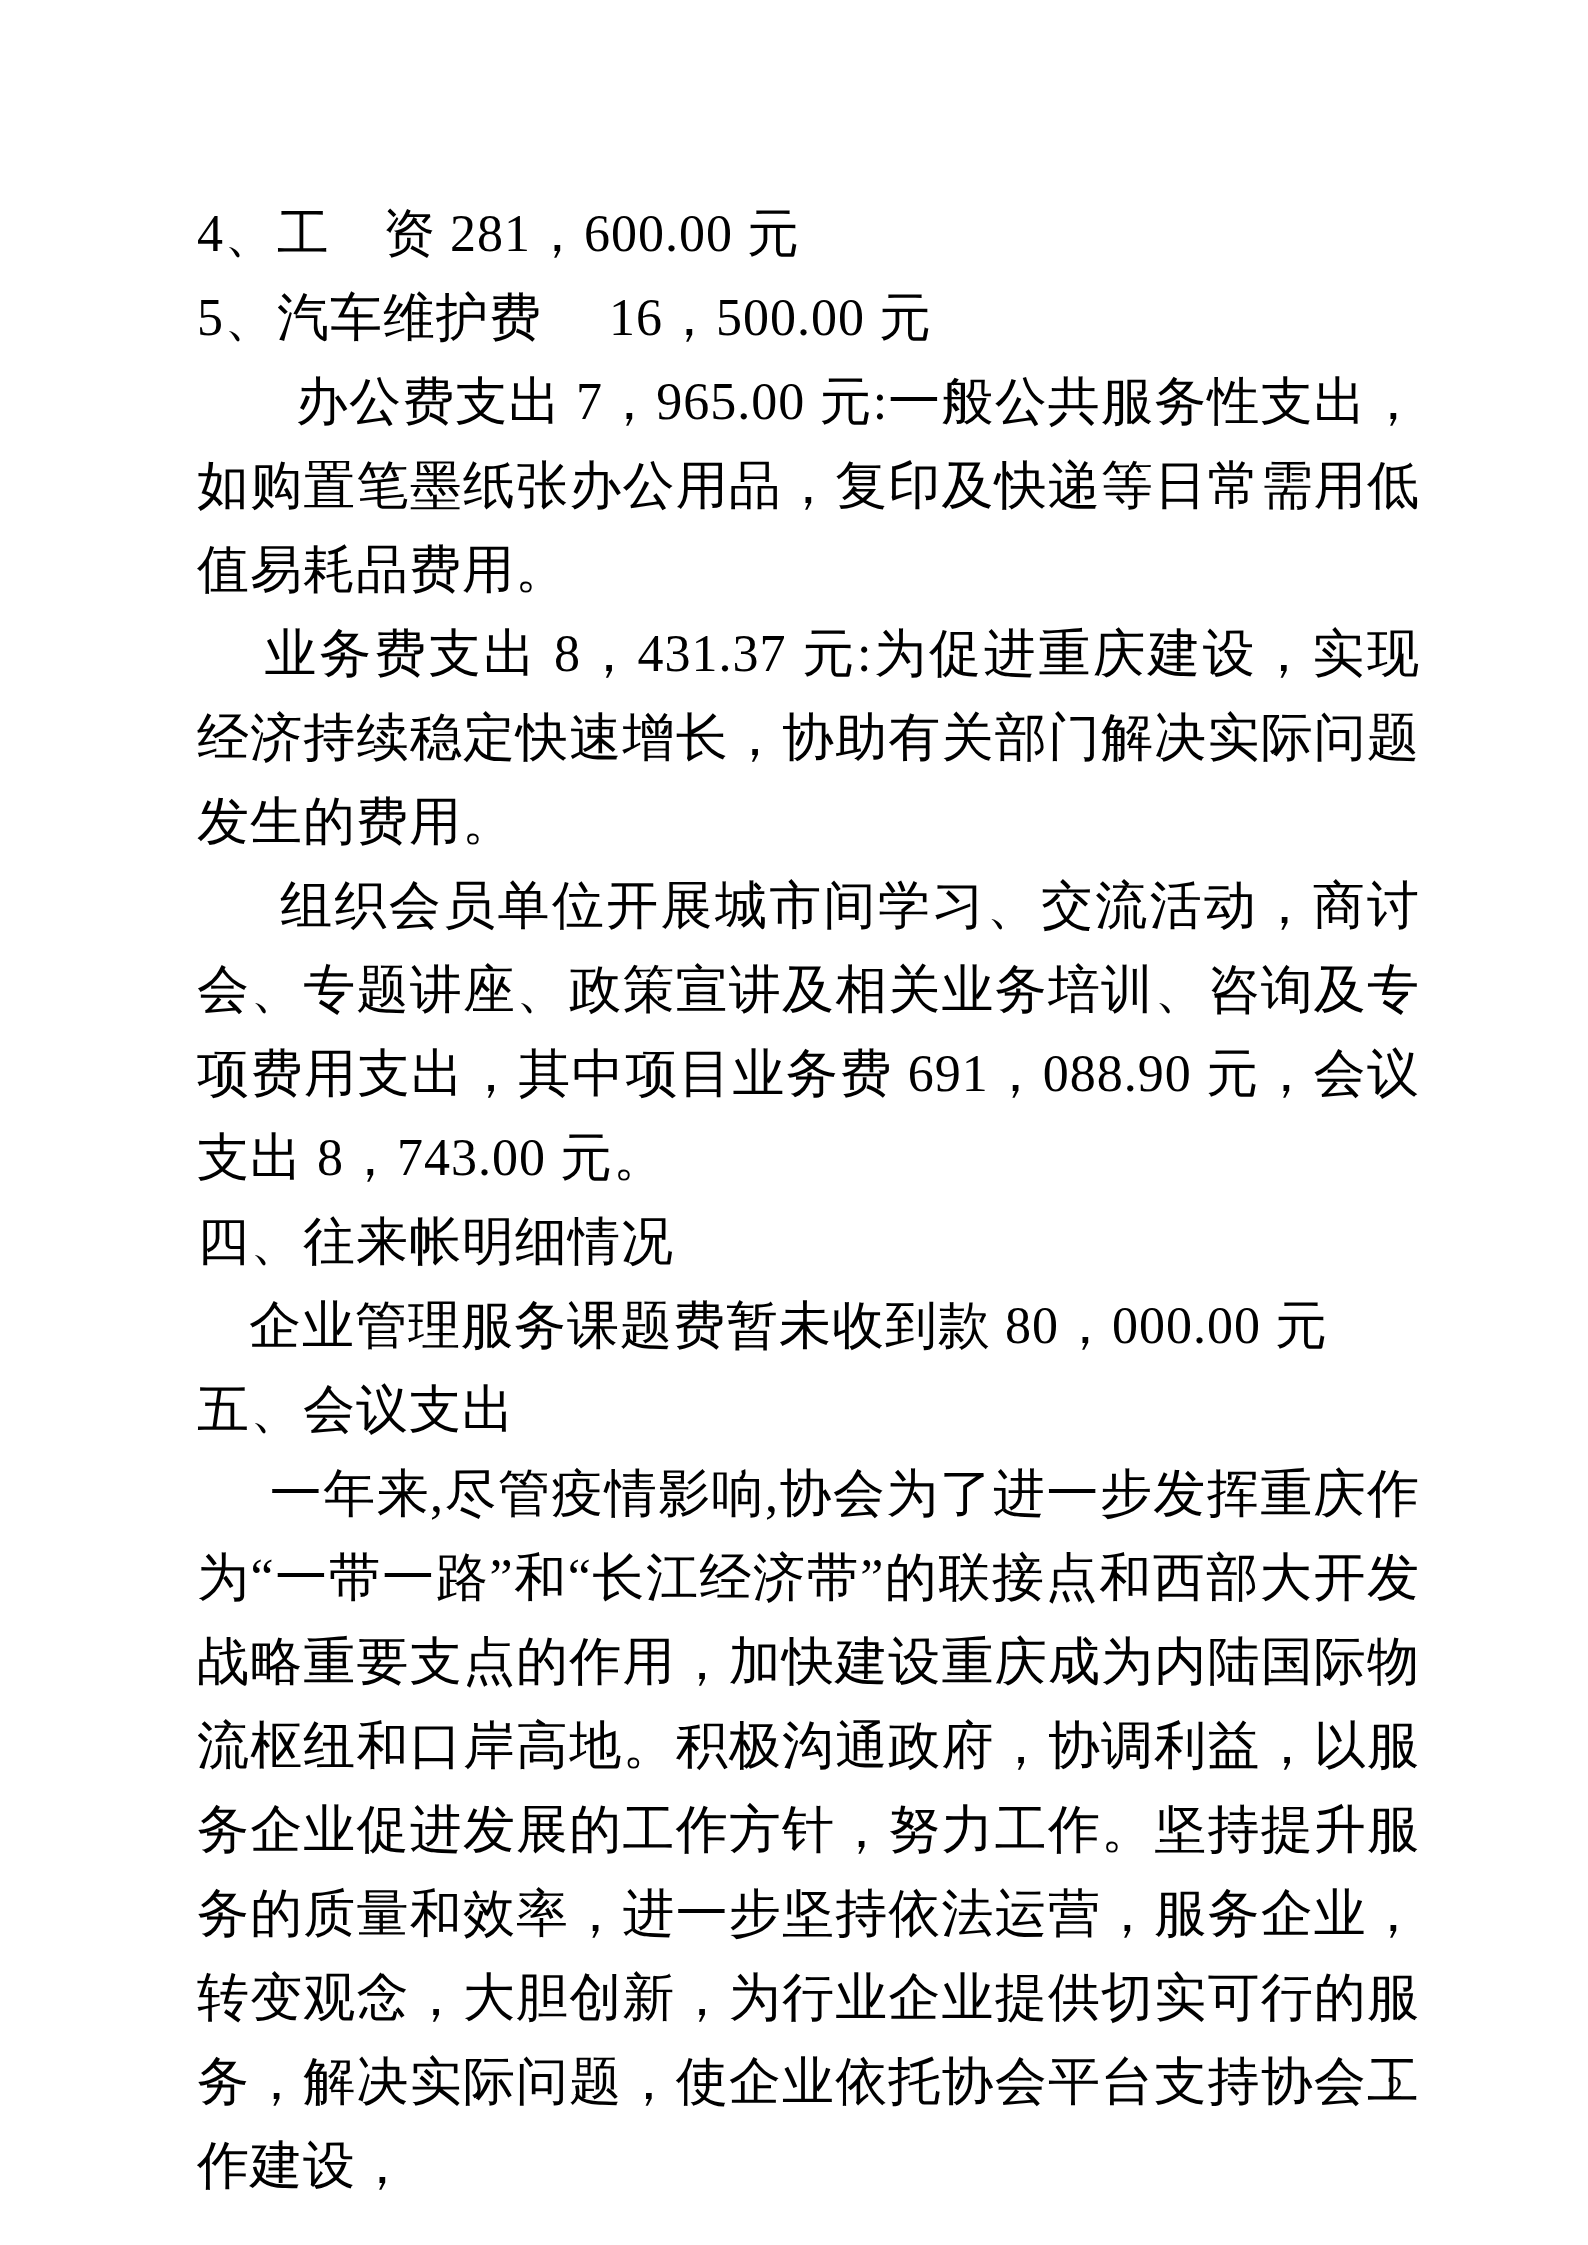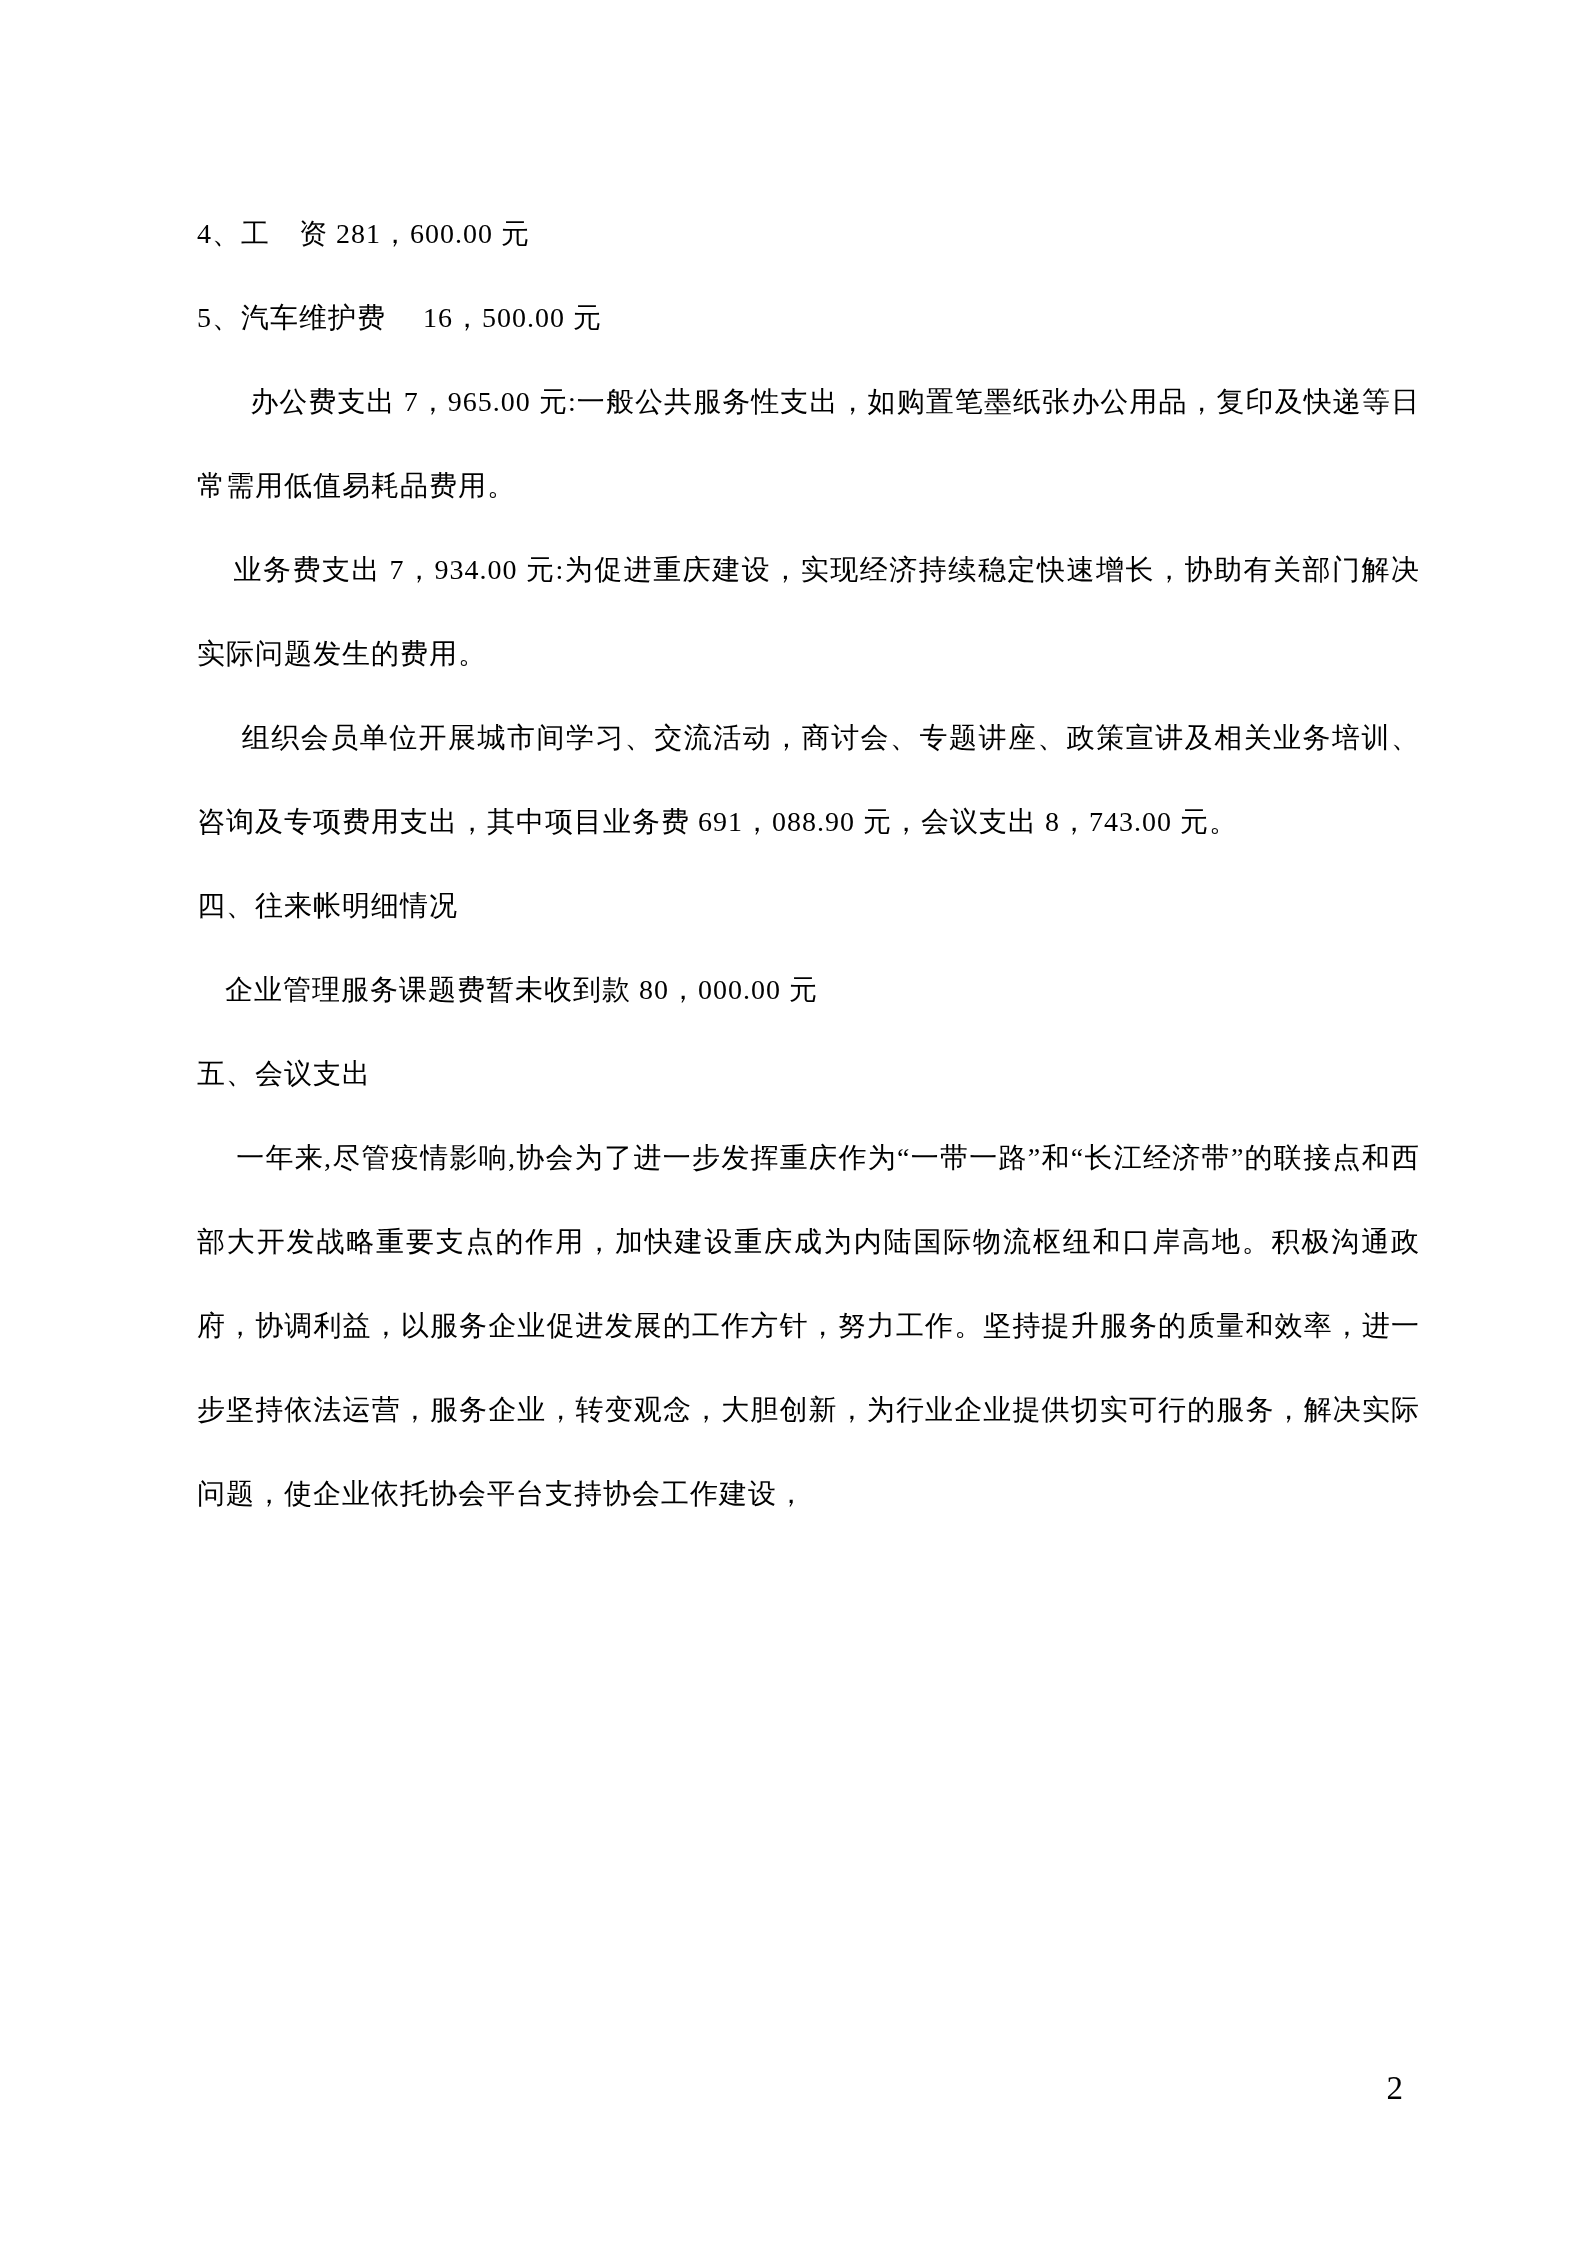--- a/index.html
+++ b/index.html
@@ -17,21 +17,21 @@
   }
   .page {
     position: absolute;
     inset: 0;
     background: #ffffff;
     box-sizing: border-box;
     padding: 192px 168px 0 197px;
   }
   .page p, .page h2 {
     margin: 0;
-    font-size: 28px;
+    font-size: 52px;
     font-weight: normal;
     line-height: 84px;
     text-align: justify;
     letter-spacing: 1px;
   }
   .plain { text-align: left; }
   .bold  { font-weight: bold; }
   .ind-1  { text-indent: 1.0em; }
   .ind-13 { text-indent: 1.3em; }
   .ind-14 { text-indent: 1.4em; }
@@ -46,21 +46,21 @@
     font-family: "Liberation Serif", "DejaVu Serif", serif;
   }
 </style>
 </head>
 <body>
 
 <div class="page">
   <p class="plain">4、工　资 281，600.00 元</p>
   <p class="plain">5、汽车维护费　 16，500.00 元</p>
   <p class="ind-19">办公费支出 7，965.00 元:一般公共服务性支出，如购置笔墨纸张办公用品，复印及快递等日常需用低值易耗品费用。</p>
-  <p class="ind-13">业务费支出 7，934.00 元:为促进重庆建设，实现经济持续稳定快速增长，协助有关部门解决实际问题发生的费用。</p>
+  <p class="ind-13">业务费支出 8，431.37 元:为促进重庆建设，实现经济持续稳定快速增长，协助有关部门解决实际问题发生的费用。</p>
   <p class="ind-16">组织会员单位开展城市间学习、交流活动，商讨会、专题讲座、政策宣讲及相关业务培训、咨询及专项费用支出，其中项目业务费 691，088.90 元，会议支出 8，743.00 元。</p>
   <h2 class="bold plain">四、往来帐明细情况</h2>
   <p class="ind-1">企业管理服务课题费暂未收到款 80，000.00 元</p>
   <h2 class="bold plain">五、会议支出</h2>
   <p class="ind-14">一年来,尽管疫情影响,协会为了进一步发挥重庆作为“一带一路”和“长江经济带”的联接点和西部大开发战略重要支点的作用，加快建设重庆成为内陆国际物流枢纽和口岸高地。积极沟通政府，协调利益，以服务企业促进发展的工作方针，努力工作。坚持提升服务的质量和效率，进一步坚持依法运营，服务企业，转变观念，大胆创新，为行业企业提供切实可行的服务，解决实际问题，使企业依托协会平台支持协会工作建设，</p>
 </div>
 
 <div class="page-number">2</div>
 
 </body></html>

